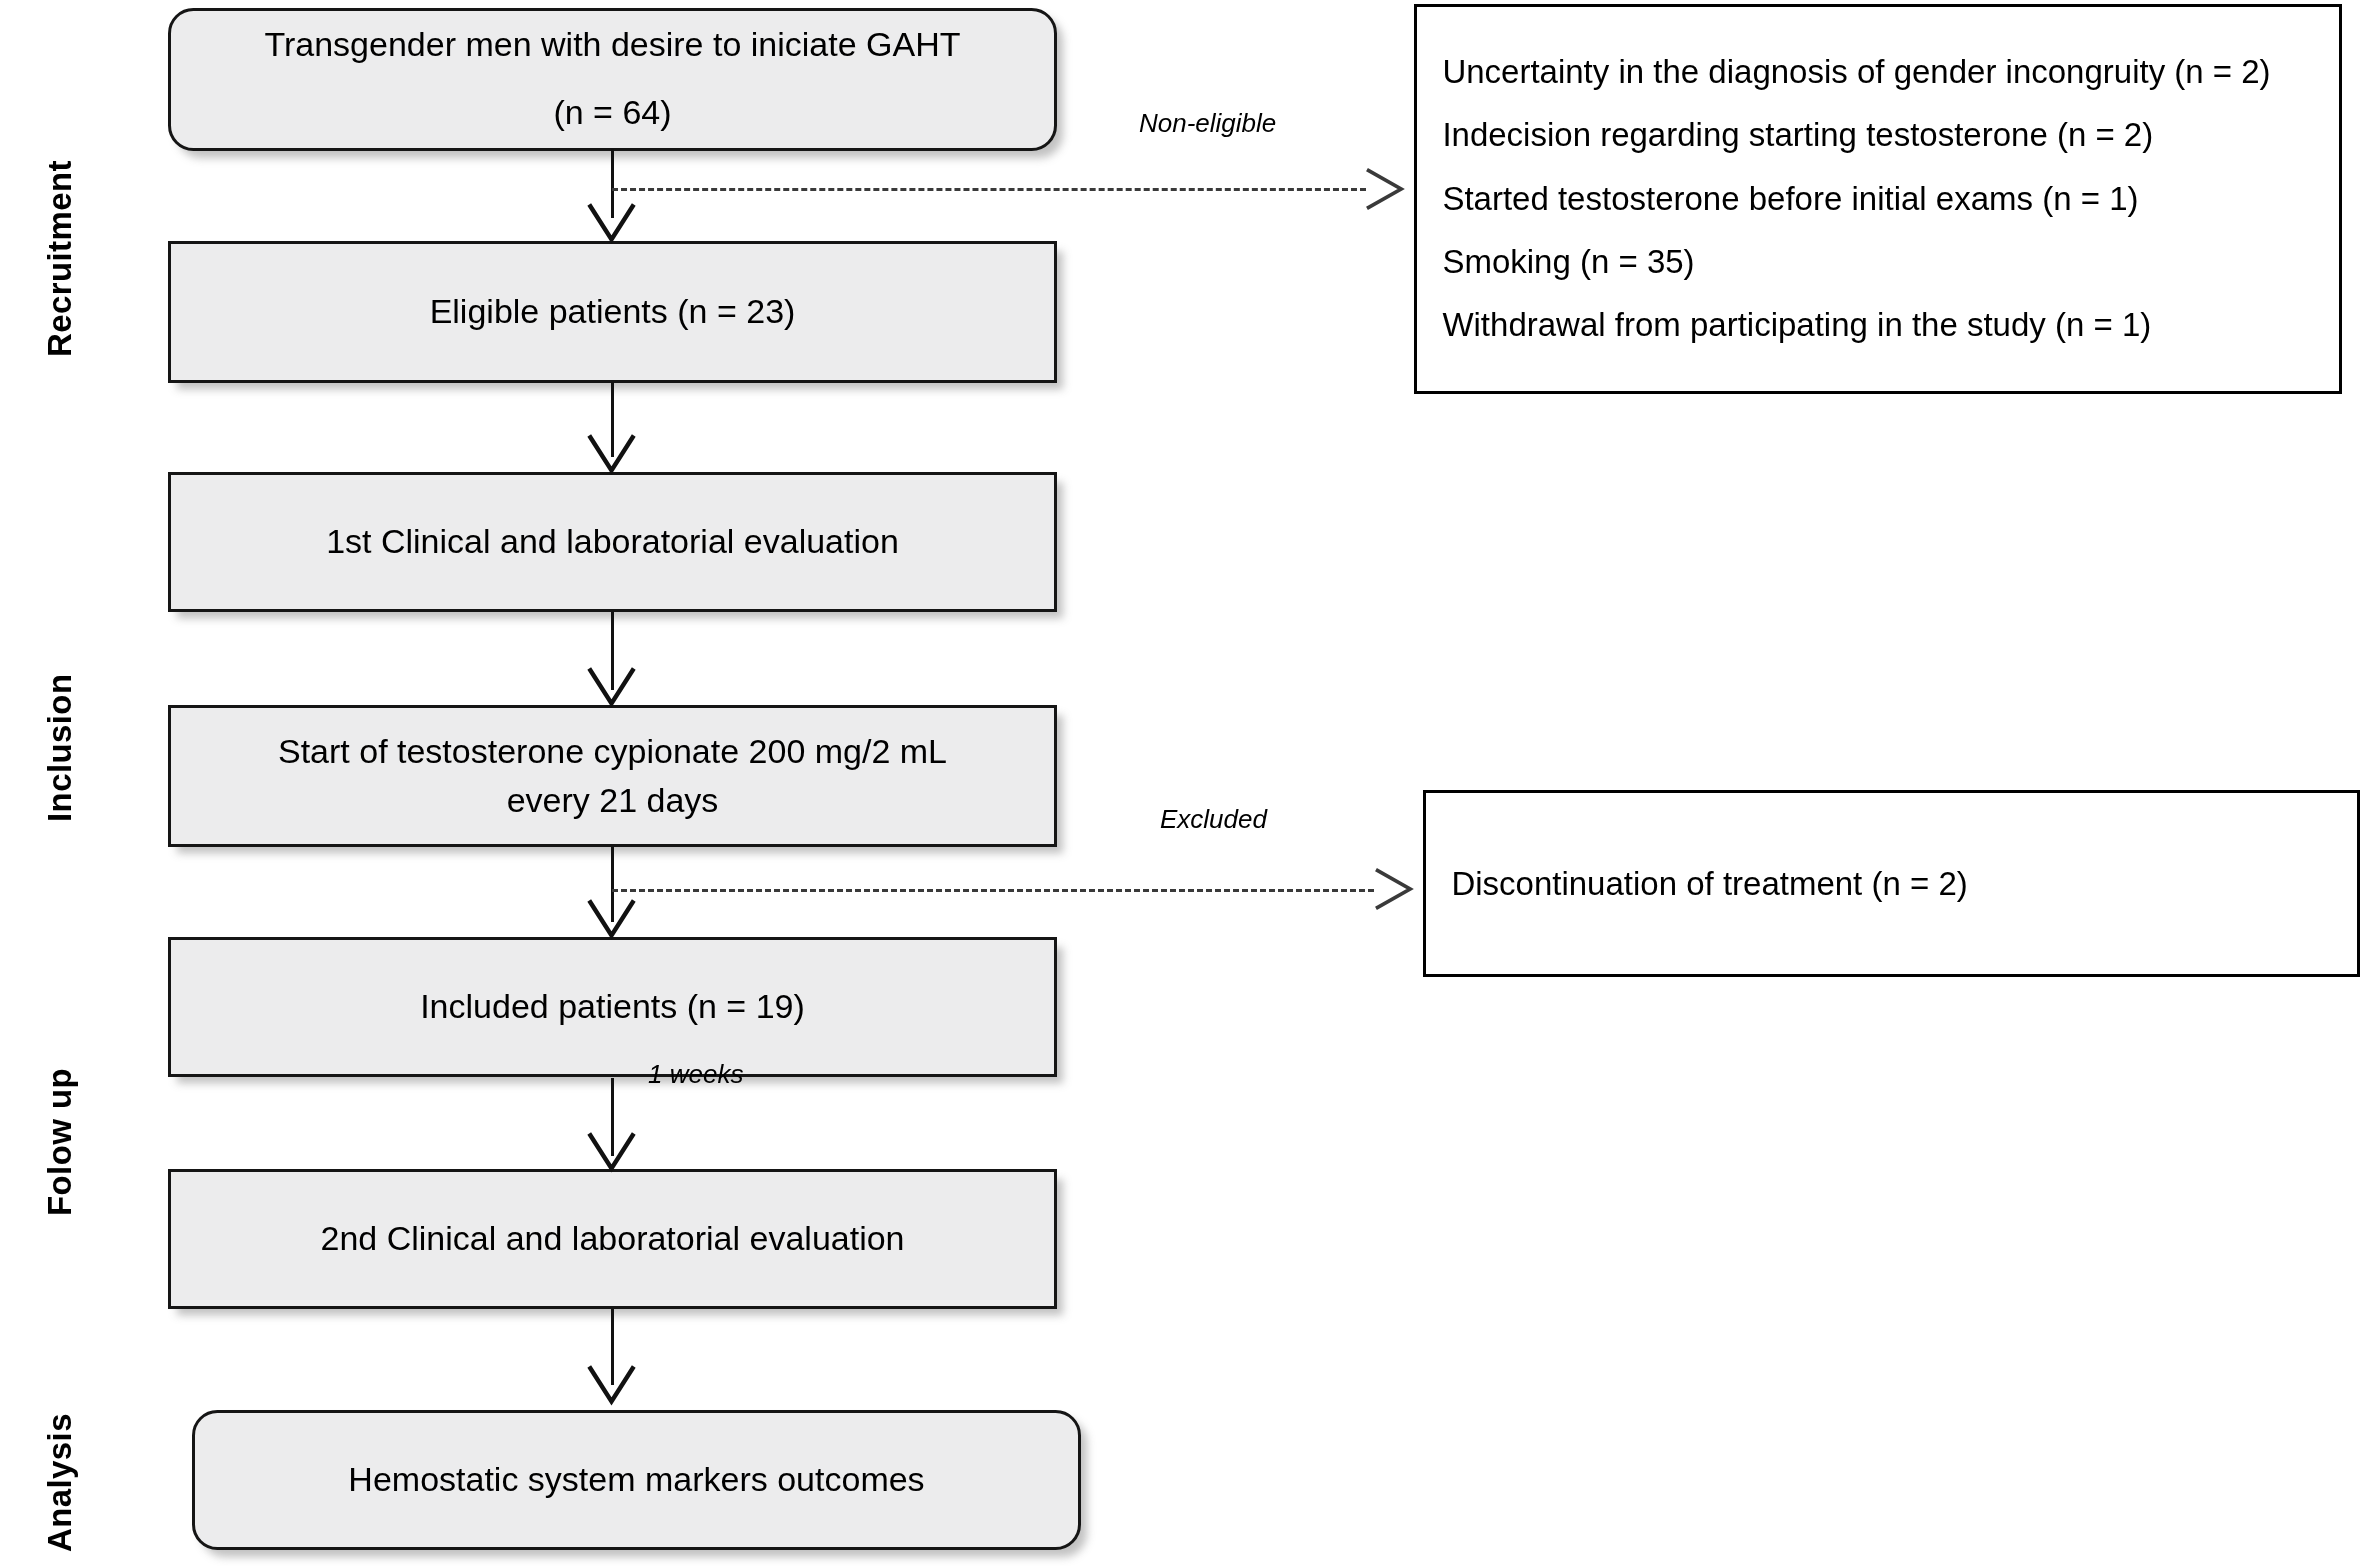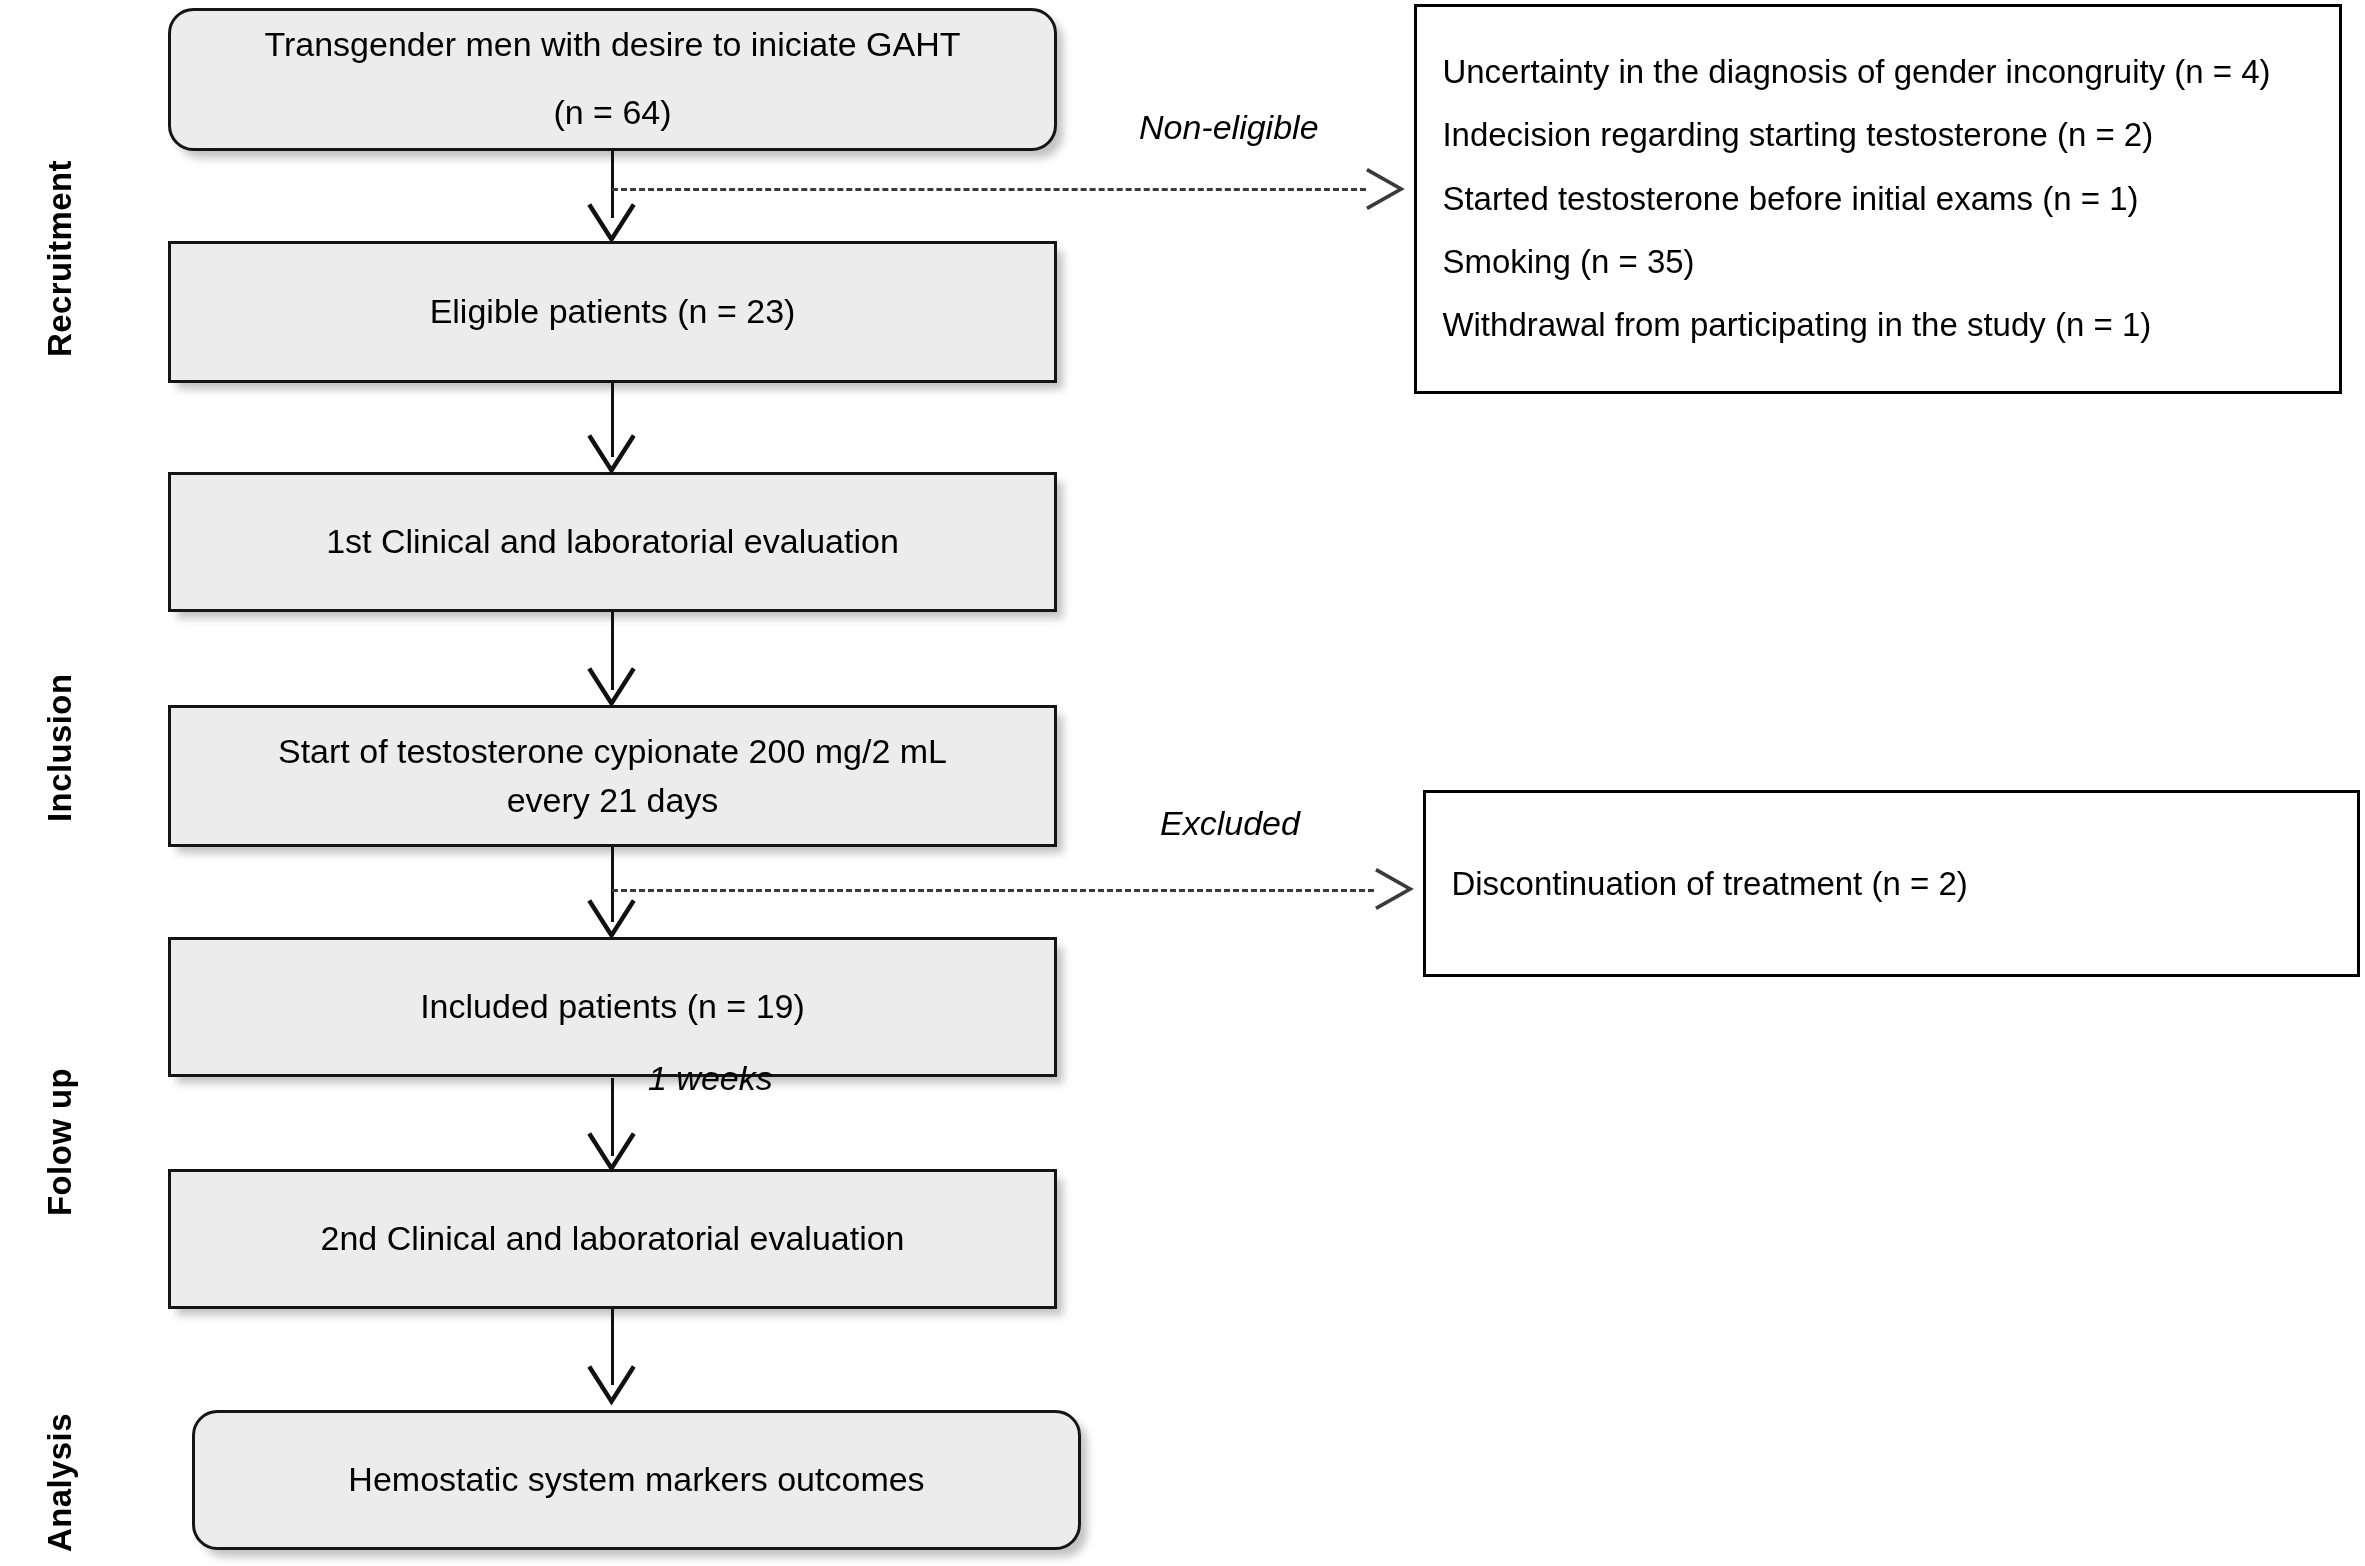--- a/index.html
+++ b/index.html
@@ -104,21 +104,21 @@
   .dash-arrow {
     position: absolute;
   }
   .dash-arrow svg { display: block; }
 
   
   .edge-label {
     position: absolute;
     font-family: "Liberation Sans", sans-serif;
     font-style: italic;
-    font-size: 34px;
+    font-size: 26px;
     color: #000000;
     white-space: nowrap;
   }
 </style>
 </head>
 <body>
 
 <div id="canvas">
 
   <div class="stage-label" style="left:43px; top:357px;">Recruitment</div>
@@ -228,21 +228,21 @@
   <div class="dash-arrow" style="left:1373px; top:866px;">
     <svg width="46" height="46" viewBox="0 0 62 62">
       <path d="M4 5 L50 31 L4 57" fill="none" stroke="#3a3a3a" stroke-width="5"></path>
     </svg>
   </div>
   <div class="edge-label" style="left:1160px; top:804px;">Excluded</div>
 
   <div class="edge-label" style="left:648px; top:1059px;">1 weeks</div>
 
   <div class="side-box" style="left:1414px; top:3.7px; width:928px; height:390px;">
-    <span class="side-line">Uncertainty in the diagnosis of gender incongruity (n = 4)</span>
+    <span class="side-line">Uncertainty in the diagnosis of gender incongruity (n = 2)</span>
     <span class="side-line">Indecision regarding starting testosterone (n = 2)</span>
     <span class="side-line">Started testosterone before initial exams (n = 1)</span>
     <span class="side-line">Smoking  (n = 35)</span>
     <span class="side-line">Withdrawal from participating in the study (n = 1)</span>
   </div>
 
   <div class="side-box" style="left:1423px; top:790px; width:937px; height:187px;">
     <span class="side-line">Discontinuation of treatment (n = 2)</span>
   </div>
 

